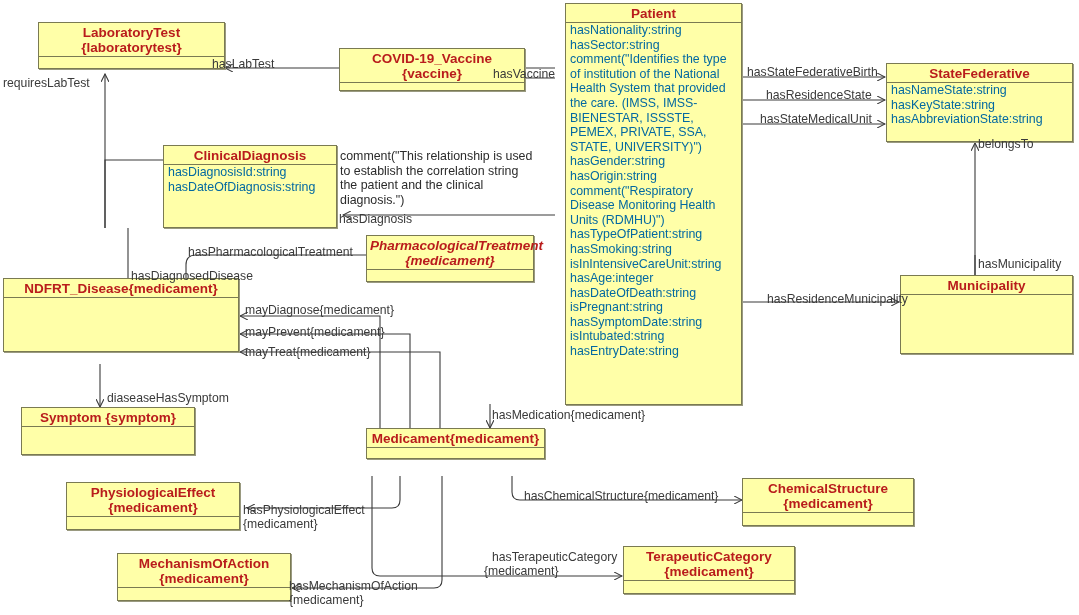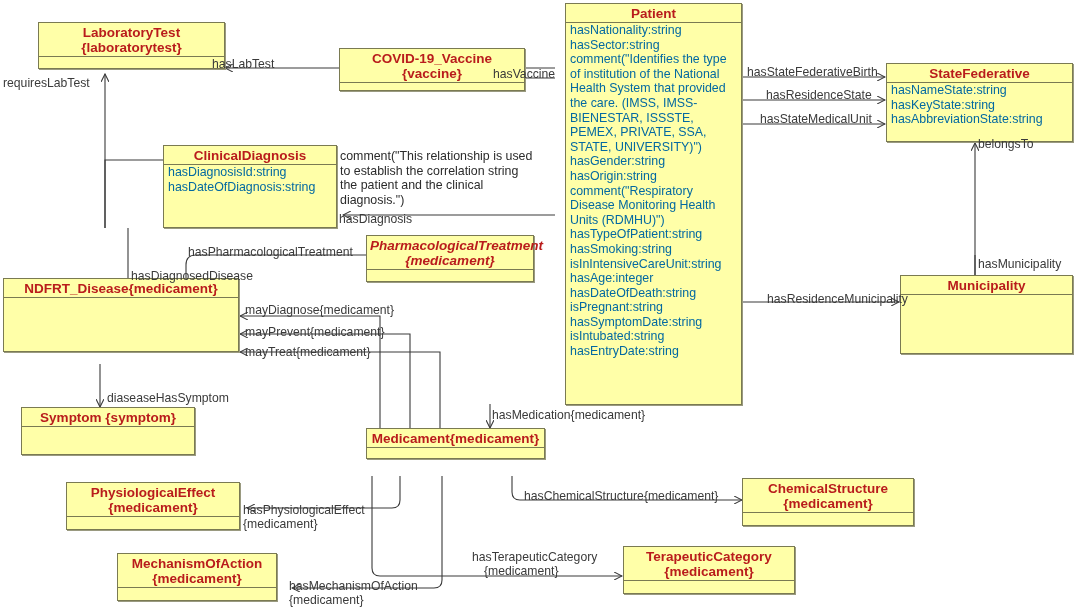--- a/index.html
+++ b/index.html
@@ -175,21 +175,21 @@
   </div>
 
   <div class="cls" style="left:66px;top:482px;width:174px;height:48px;">
     <div class="hdr">
       <span>PhysiologicalEffect</span><br>
       <span>{medicament}</span>
     </div>
     <div class="attrs"></div>
   </div>
 
-  <div class="cls" style="left:117px;top:553px;width:160px;height:48px;">
+  <div class="cls" style="left:117px;top:553px;width:174px;height:48px;">
     <div class="hdr">
       <span>MechanismOfAction</span><br>
       <span>{medicament}</span>
     </div>
     <div class="attrs"></div>
   </div>
 
   <div class="cls" style="left:742px;top:478px;width:172px;height:48px;">
     <div class="hdr">
       <span>ChemicalStructure</span><br>
@@ -221,21 +221,21 @@
   <div class="lbl" style="left:245px;top:304px;">mayDiagnose{medicament}</div>
   <div class="lbl" style="left:245px;top:326px;">mayPrevent{medicament}</div>
   <div class="lbl" style="left:245px;top:346px;">mayTreat{medicament}</div>
   <div class="lbl" style="left:99px;top:392px;padding-left:8px;">diaseaseHasSymptom</div>
   <div class="lbl" style="left:492px;top:409px;">hasMedication{medicament}</div>
   <div class="lbl" style="left:243px;top:504px;">hasPhysiologicalEffect</div>
   <div class="lbl" style="left:243px;top:518px;">{medicament}</div>
   <div class="lbl" style="left:289px;top:580px;">hasMechanismOfAction</div>
   <div class="lbl" style="left:289px;top:594px;">{medicament}</div>
   <div class="lbl" style="left:524px;top:490px;">hasChemicalStructure{medicament}</div>
-  <div class="lbl" style="left:472px;top:551px;">hasTerapeuticCategory</div>
+  <div class="lbl" style="left:492px;top:551px;">hasTerapeuticCategory</div>
   <div class="lbl" style="left:484px;top:565px;">{medicament}</div>
 
   <div class="cmt" style="left:340px;top:149px;">
     <div>comment("This relationship is used</div>
     <div>to establish the correlation string</div>
     <div>the patient and the clinical</div>
     <div>diagnosis.")</div>
   </div>
 
 </div>

